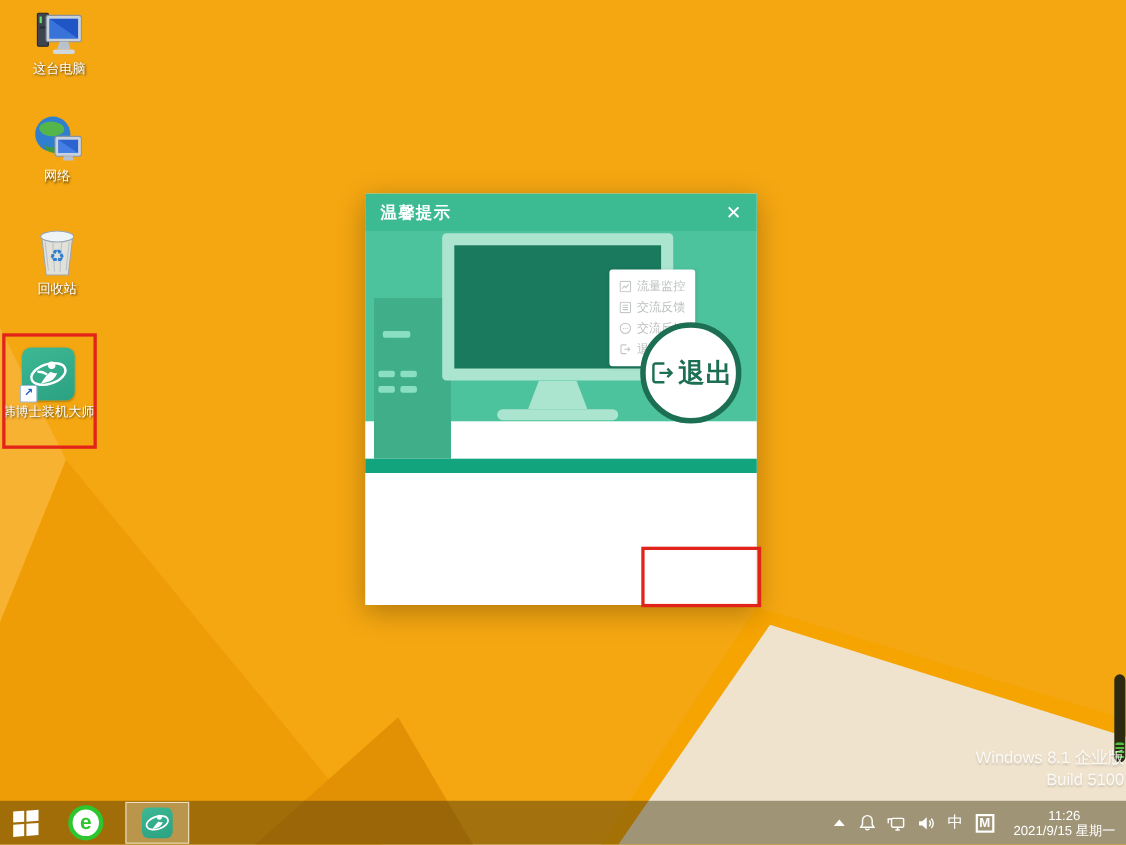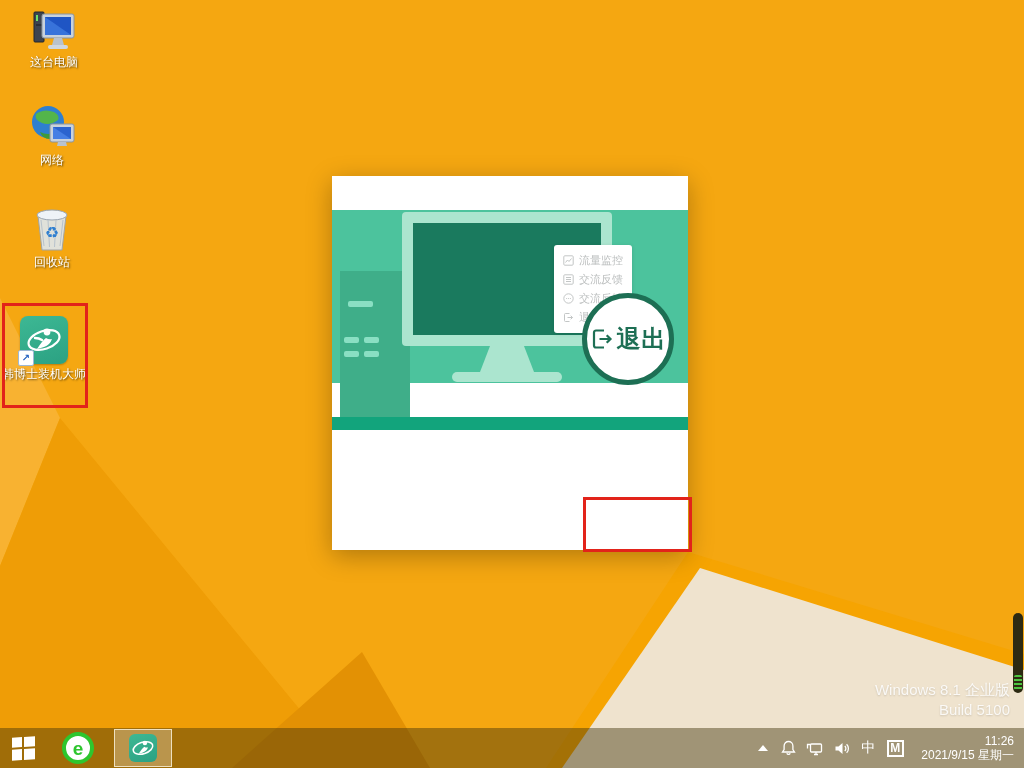--- a/index.html
+++ b/index.html
@@ -18,21 +18,21 @@
   .f-left-corner{background:#e39104;clip-path:polygon(232px 768px,362px 652px,430px 768px);}
   .f-stripe{background:#f6a402;clip-path:polygon(546px 768px,688px 552px,1024px 654px,1024px 768px);}
   .f-cream{background:#efe3ce;clip-path:polygon(562px 768px,700px 568px,1024px 670px,1024px 768px);}
 
   
   .edge-pill{left:1013px;top:613px;width:10px;height:80px;border-radius:5px;background:#2d2a12;}
   .edge-pill .stripes{position:absolute;left:1px;right:1px;bottom:3px;height:15px;border-radius:2px;
     background:repeating-linear-gradient(to bottom,#4cc43f 0 2px,#2d2a12 2px 4px);}
 
   
-  .watermark{right:14px;top:680px;text-align:right;color:rgba(255,255,255,.85);
+  .watermark{right:2px;top:680px;text-align:right;color:rgba(255,255,255,.85);
     font-size:15px;line-height:20px;text-shadow:0 1px 2px rgba(0,0,0,.15);}
 
   
   .dicon{width:84px;text-align:center;cursor:default;}
   .dicon .art{height:46px;display:flex;align-items:flex-end;justify-content:center;}
   .dicon .lbl{margin-top:3px;font-size:12px;line-height:15px;color:#fff;
     text-shadow:1px 1px 2px rgba(0,0,0,.65);}
   .app-square{width:48px;height:48px;border-radius:8px;background:linear-gradient(160deg,#3db894,#2ba182);
     position:relative;display:flex;align-items:center;justify-content:center;box-shadow:0 1px 2px rgba(0,0,0,.25);}
   .shortcut-badge{position:absolute;left:-2px;bottom:-2px;width:14px;height:14px;background:#fff;
@@ -105,21 +105,21 @@
   .tb-app-active .mini-app{width:28px;height:28px;border-radius:6px;background:linear-gradient(160deg,#3db894,#2ba182);
     display:flex;align-items:center;justify-content:center;}
 
   .tray{margin-left:auto;display:flex;align-items:center;height:40px;}
   .tray-item{height:40px;display:flex;align-items:center;justify-content:center;cursor:pointer;color:#fff;}
   .chev-up{width:0;height:0;border-left:5px solid transparent;border-right:5px solid transparent;
     border-bottom:6px solid #fff;}
   .ime-cn{font-size:14px;width:26px;text-align:center;}
   .ime-m{width:17px;height:17px;border:2px solid #fff;box-sizing:border-box;font-size:12px;font-weight:bold;
     line-height:13px;text-align:center;}
-  .clock{margin:0 10px 0 12px;text-align:right;color:#fff;font-size:12px;line-height:14px;cursor:default;}
+  .clock{margin:0 10px 0 12px;text-align:center;color:#fff;font-size:12px;line-height:14px;cursor:default;}
 </style>
 </head>
 <body>
 
 <div class="abs wall">
   <div class="abs facet f-left-light"></div>
   <div class="abs facet f-left-dark"></div>
   <div class="abs facet f-left-corner"></div>
   <div class="abs facet f-stripe"></div>
   <div class="abs facet f-cream"></div>
@@ -189,20 +189,24 @@
       <div class="shortcut-badge">↗</div>
     </div>
   </div>
   <div class="lbl">韩博士装机大师</div>
 </div>
 
 <div class="abs red-box red-box-icon"></div>
 
 <div class="abs dialog">
 
+  <div class="dlg-header">
+    <span class="dlg-title">温馨提示</span>
+    <span class="dlg-close">✕</span>
+  </div>
 
   <div class="dlg-ill">
     <div class="tower">
       <div class="dash dash-wide"></div>
       <div class="dash dash-a1"></div>
       <div class="dash dash-a2"></div>
       <div class="dash dash-b1"></div>
       <div class="dash dash-b2"></div>
     </div>
 

